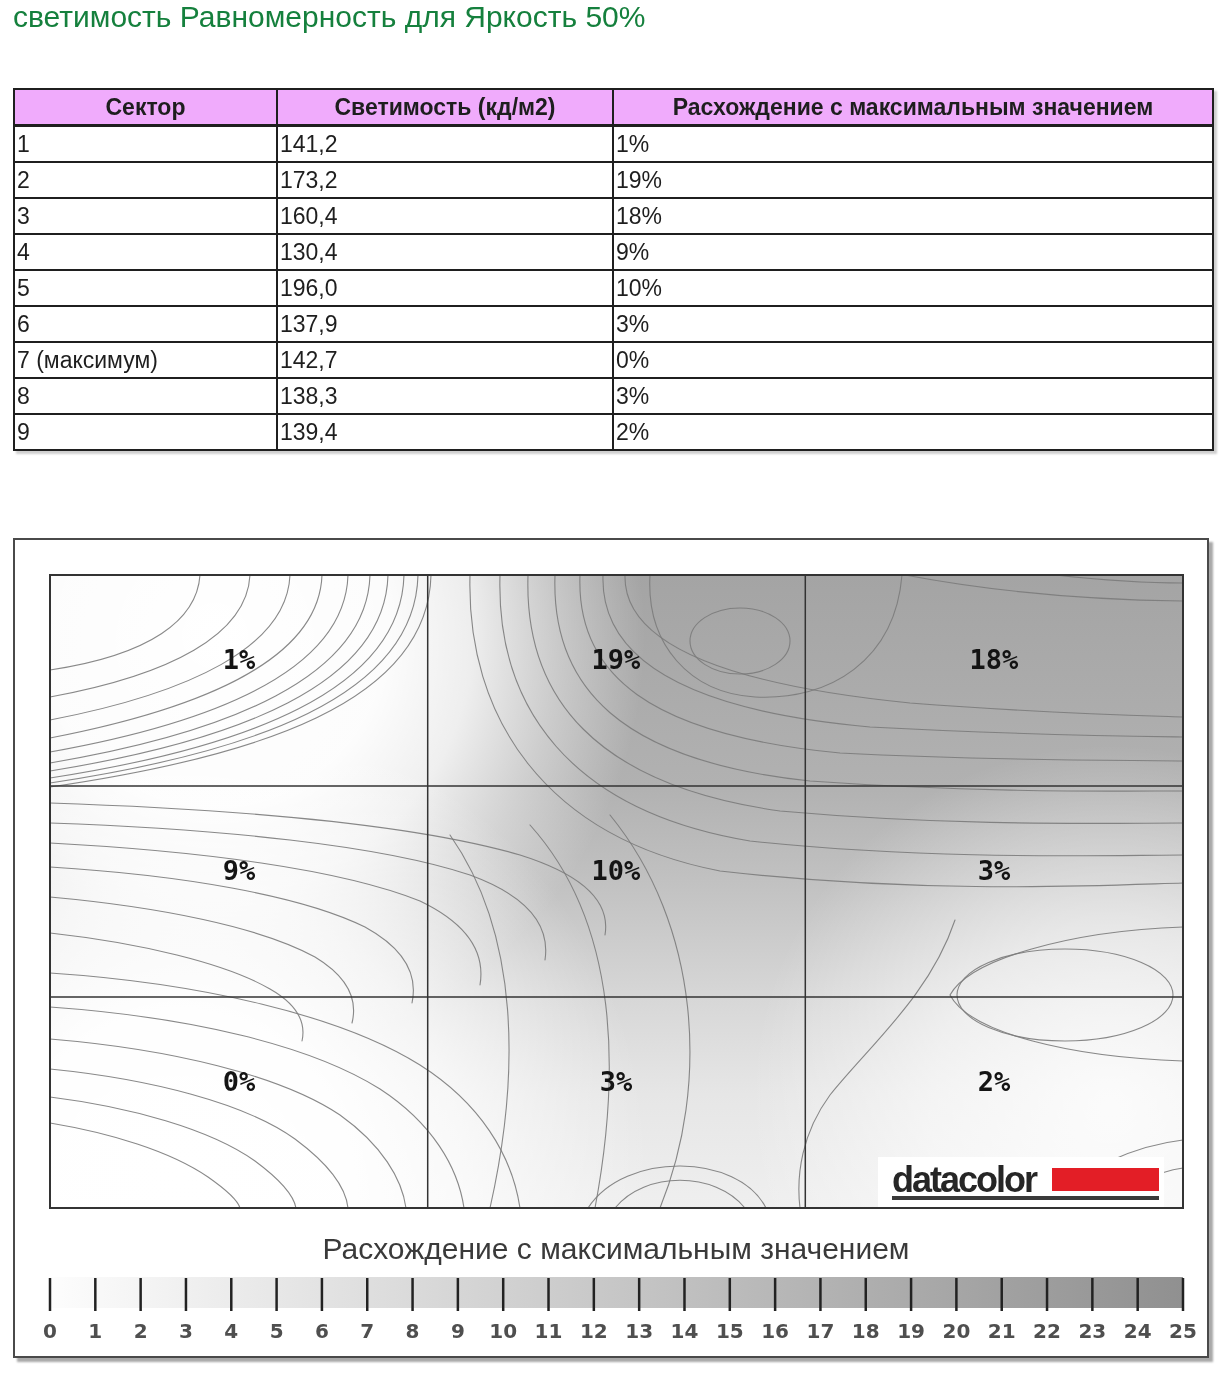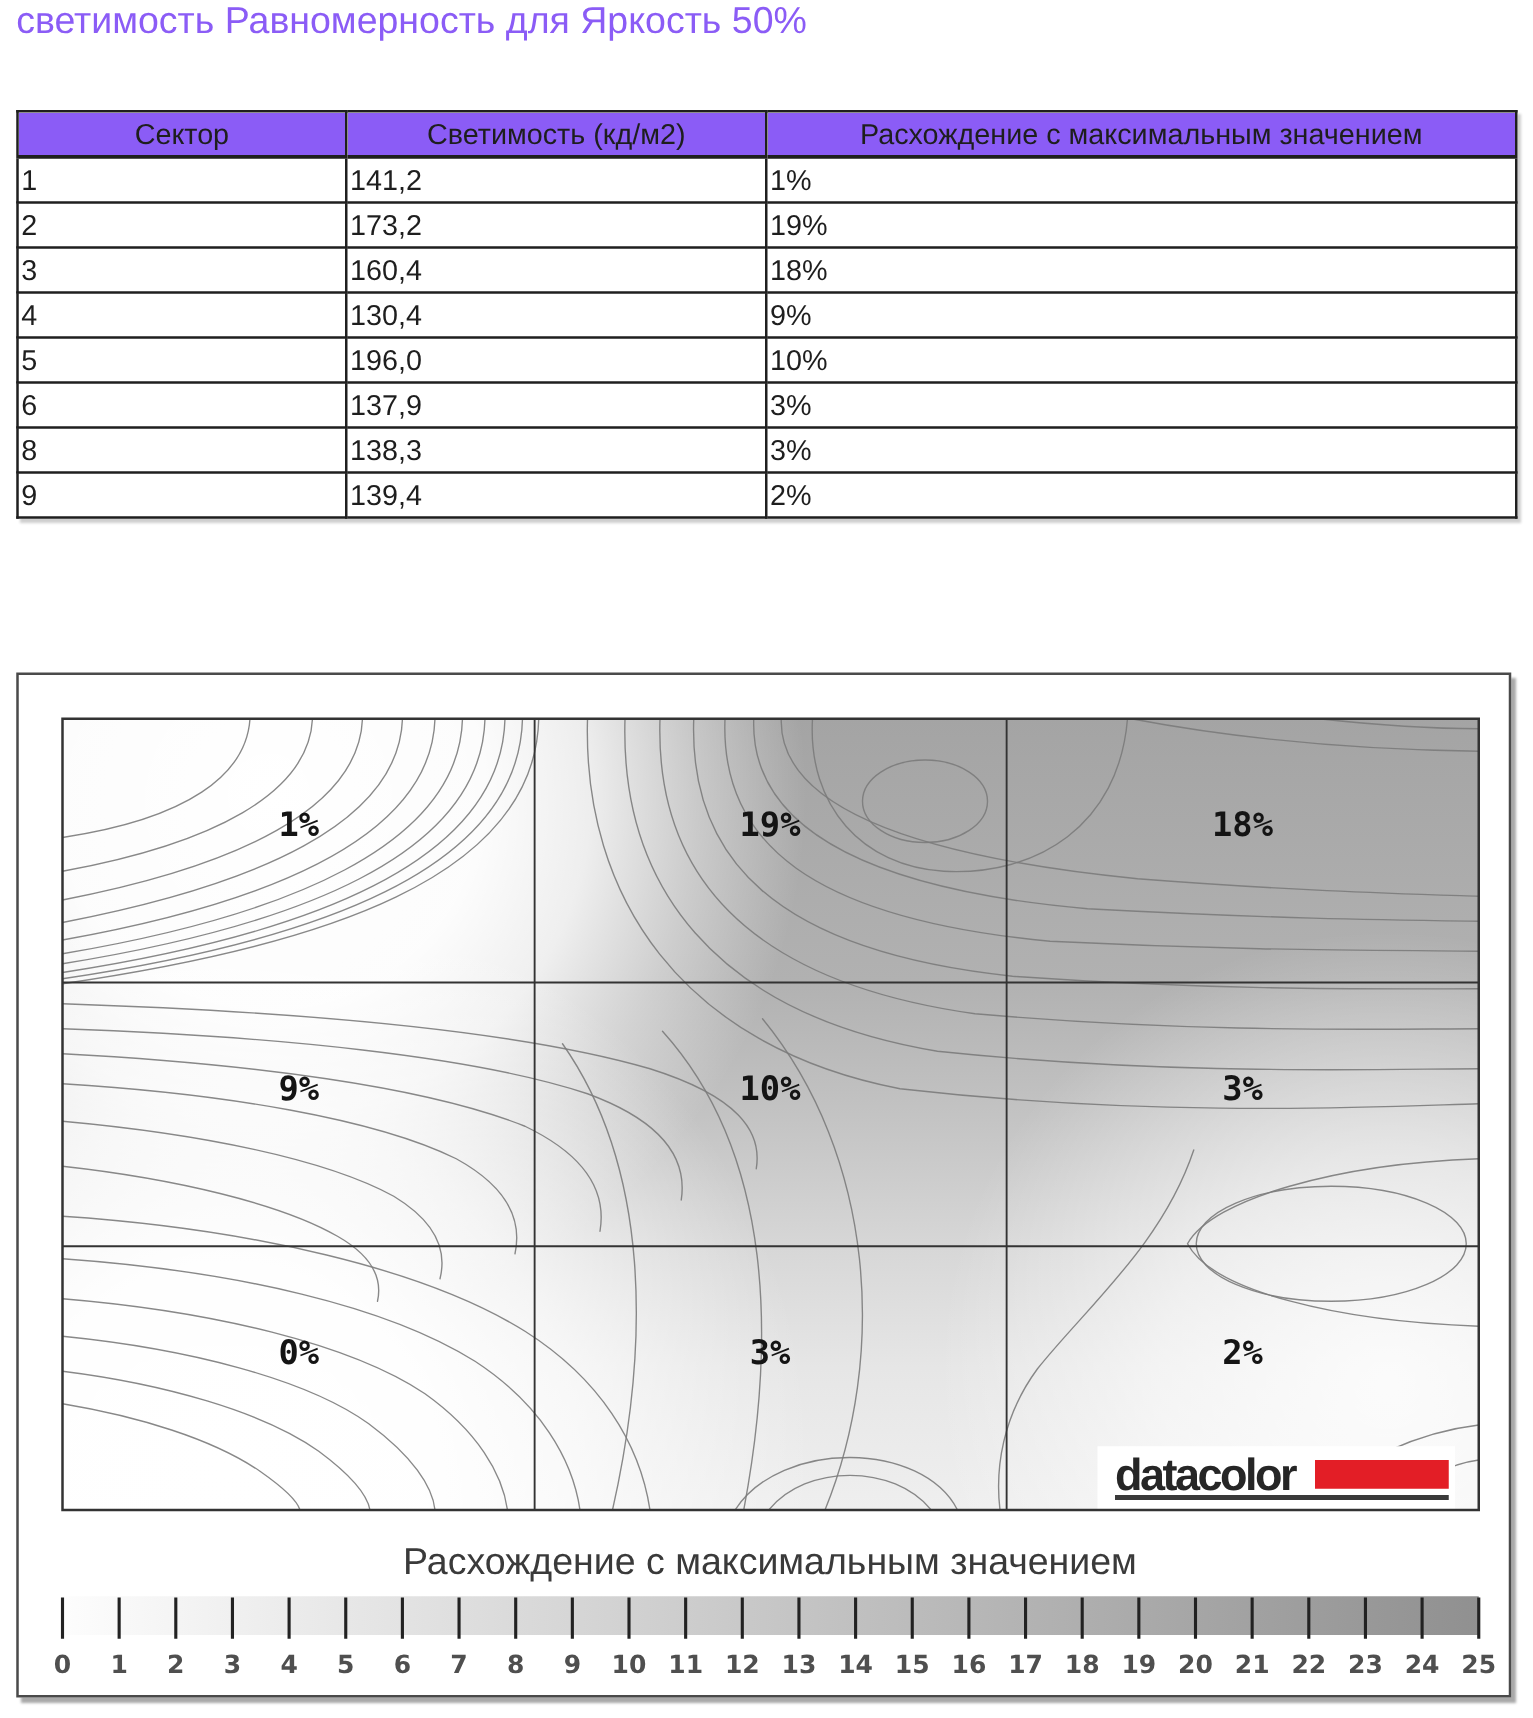--- a/index.html
+++ b/index.html
@@ -1,26 +1,26 @@
 <!DOCTYPE html>
 <html><head>
 <meta charset="utf-8">
 <style>
   html,body{margin:0;padding:0;background:#ffffff;}
   .page{position:relative;width:1226px;height:1374px;background:#ffffff;
         font-family:"Liberation Sans",sans-serif;overflow:hidden;}
   .page-title{position:absolute;left:13px;top:0;margin:0;font-size:30px;font-weight:400;
-              color:#8b5cf6;letter-spacing:0;}
+              color:#15803d;letter-spacing:0;}
   
   table.meas{position:absolute;left:13px;top:88px;width:1199px;border-collapse:collapse;
              table-layout:fixed;font-size:23px;color:#1e1e1e;background:#fff;
              box-shadow:3px 3px 2px #cfcfcf;}
   table.meas th,table.meas td{border:2px solid #1f1f1f;height:34px;padding:0 2px;
              overflow:hidden;white-space:nowrap;}
-  table.meas th{background:#8b5cf6;font-weight:400;text-align:center;border-bottom:3px solid #1f1f1f;}
+  table.meas th{background:#f0abfc;font-weight:700;text-align:center;border-bottom:3px solid #1f1f1f;}
   td.c-sector{text-align:left;padding-left:12px;}
   td.c-center{}
   
   .figure{position:absolute;left:13px;top:538px;width:1192px;height:816px;
           border:2px solid #4a4a4a;background:#ffffff;box-shadow:4px 4px 2px #a9a9a9;}
   .figure svg{display:block;}
   .contour{fill:none;stroke:#7b7b7b;stroke-width:1.1;opacity:.9;stroke-linecap:round;}
   .gridline{stroke:#333333;stroke-width:1.5;}
   .plotborder{fill:none;stroke:#333333;stroke-width:2;}
   .seclabel{font-family:"DejaVu Sans Mono",monospace;font-weight:bold;font-size:27px;
@@ -74,20 +74,25 @@
         </tr>
         <tr>
           <td class="c-sector">5</td>
           <td class="c-center">196,0</td>
           <td class="c-center">10%</td>
         </tr>
         <tr>
           <td class="c-sector">6</td>
           <td class="c-center">137,9</td>
           <td class="c-center">3%</td>
+        </tr>
+        <tr>
+          <td class="c-sector">7 (максимум)</td>
+          <td class="c-center">142,7</td>
+          <td class="c-center">0%</td>
         </tr>
         <tr>
           <td class="c-sector">8</td>
           <td class="c-center">138,3</td>
           <td class="c-center">3%</td>
         </tr>
         <tr>
           <td class="c-sector">9</td>
           <td class="c-center">139,4</td>
           <td class="c-center">2%</td>

